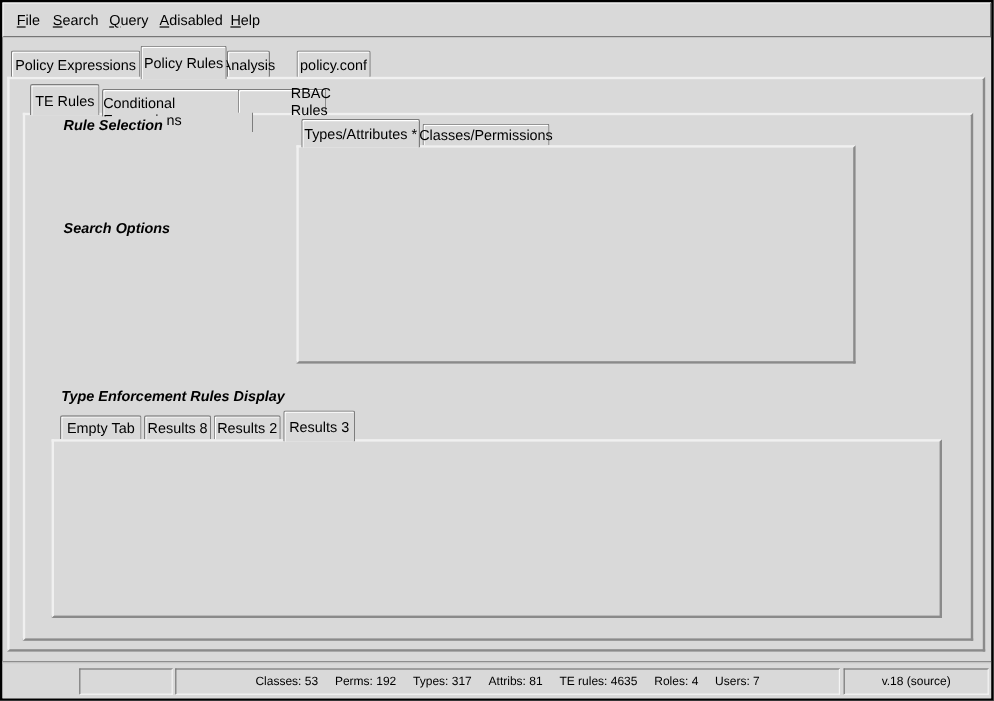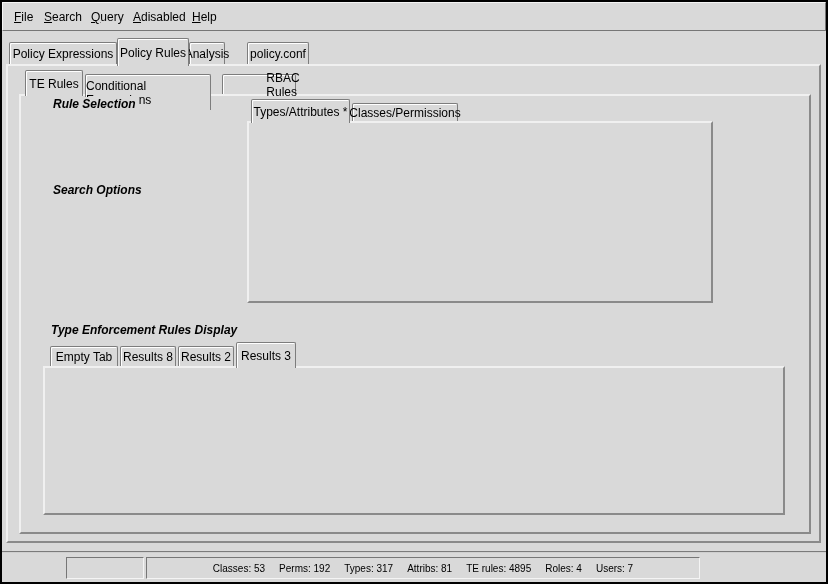--- a/index.html
+++ b/index.html
@@ -112,21 +112,21 @@
       <span>policy.conf</span>
     </div>
   <div class="abs nbframe" style="left:4px; top:62px; width:815px; height:479px;"></div>
 
   <div class="tab sel" style="left:23px; top:68px; width:58px; height:26px;">
       <span>TE Rules</span>
     </div>
   <div class="tab" style="left:83px; top:72px; width:126px; height:36px;">
       <span>Conditional Expressions</span>
     </div>
-  <div class="tab" style="left:220px; top:72px; width:74px; height:20px;padding-left:48px;">
+  <div class="tab" style="left:196px; top:72px; width:74px; height:20px;padding-left:48px;">
       <span>RBAC Rules</span>
     </div>
   <div class="abs nbframe" style="left:17px; top:92px; width:792px; height:440px;"></div>
 
   <div class="abs group" style="left:36px; top:102px; width:178px; height:80px;"></div>
   <div class="gtitle" style="left:48px; top:95px;">Rule Selection</div>
   <div class="cbrow" style="left:48px; top:121px;">
     <span class="cb on"></span>
     <span class="lbl">allow</span>
   </div>
@@ -306,19 +306,22 @@
       <span>Close Tab</span>
     </div>
 
   <div class="abs statusbar">
     <div class="stat-panel" style="left:64px; width:78px;"></div>
     <div class="stat-panel stats" style="left:144px; width:554px;">
       <span class="lbl">Classes: 53</span>
       <span class="lbl">Perms: 192</span>
       <span class="lbl">Types: 317</span>
       <span class="lbl">Attribs: 81</span>
-      <span class="lbl">TE rules: 4895</span>
+      <span class="lbl">TE rules: 4635</span>
       <span class="lbl">Roles: 4</span>
       <span class="lbl">Users: 7</span>
     </div>
+    <div class="stat-panel" style="left:701px; width:121px;">
+      <span class="lbl">v.18 (source)</span>
+    </div>
   </div>
 
 </div>
 
 </body></html>

